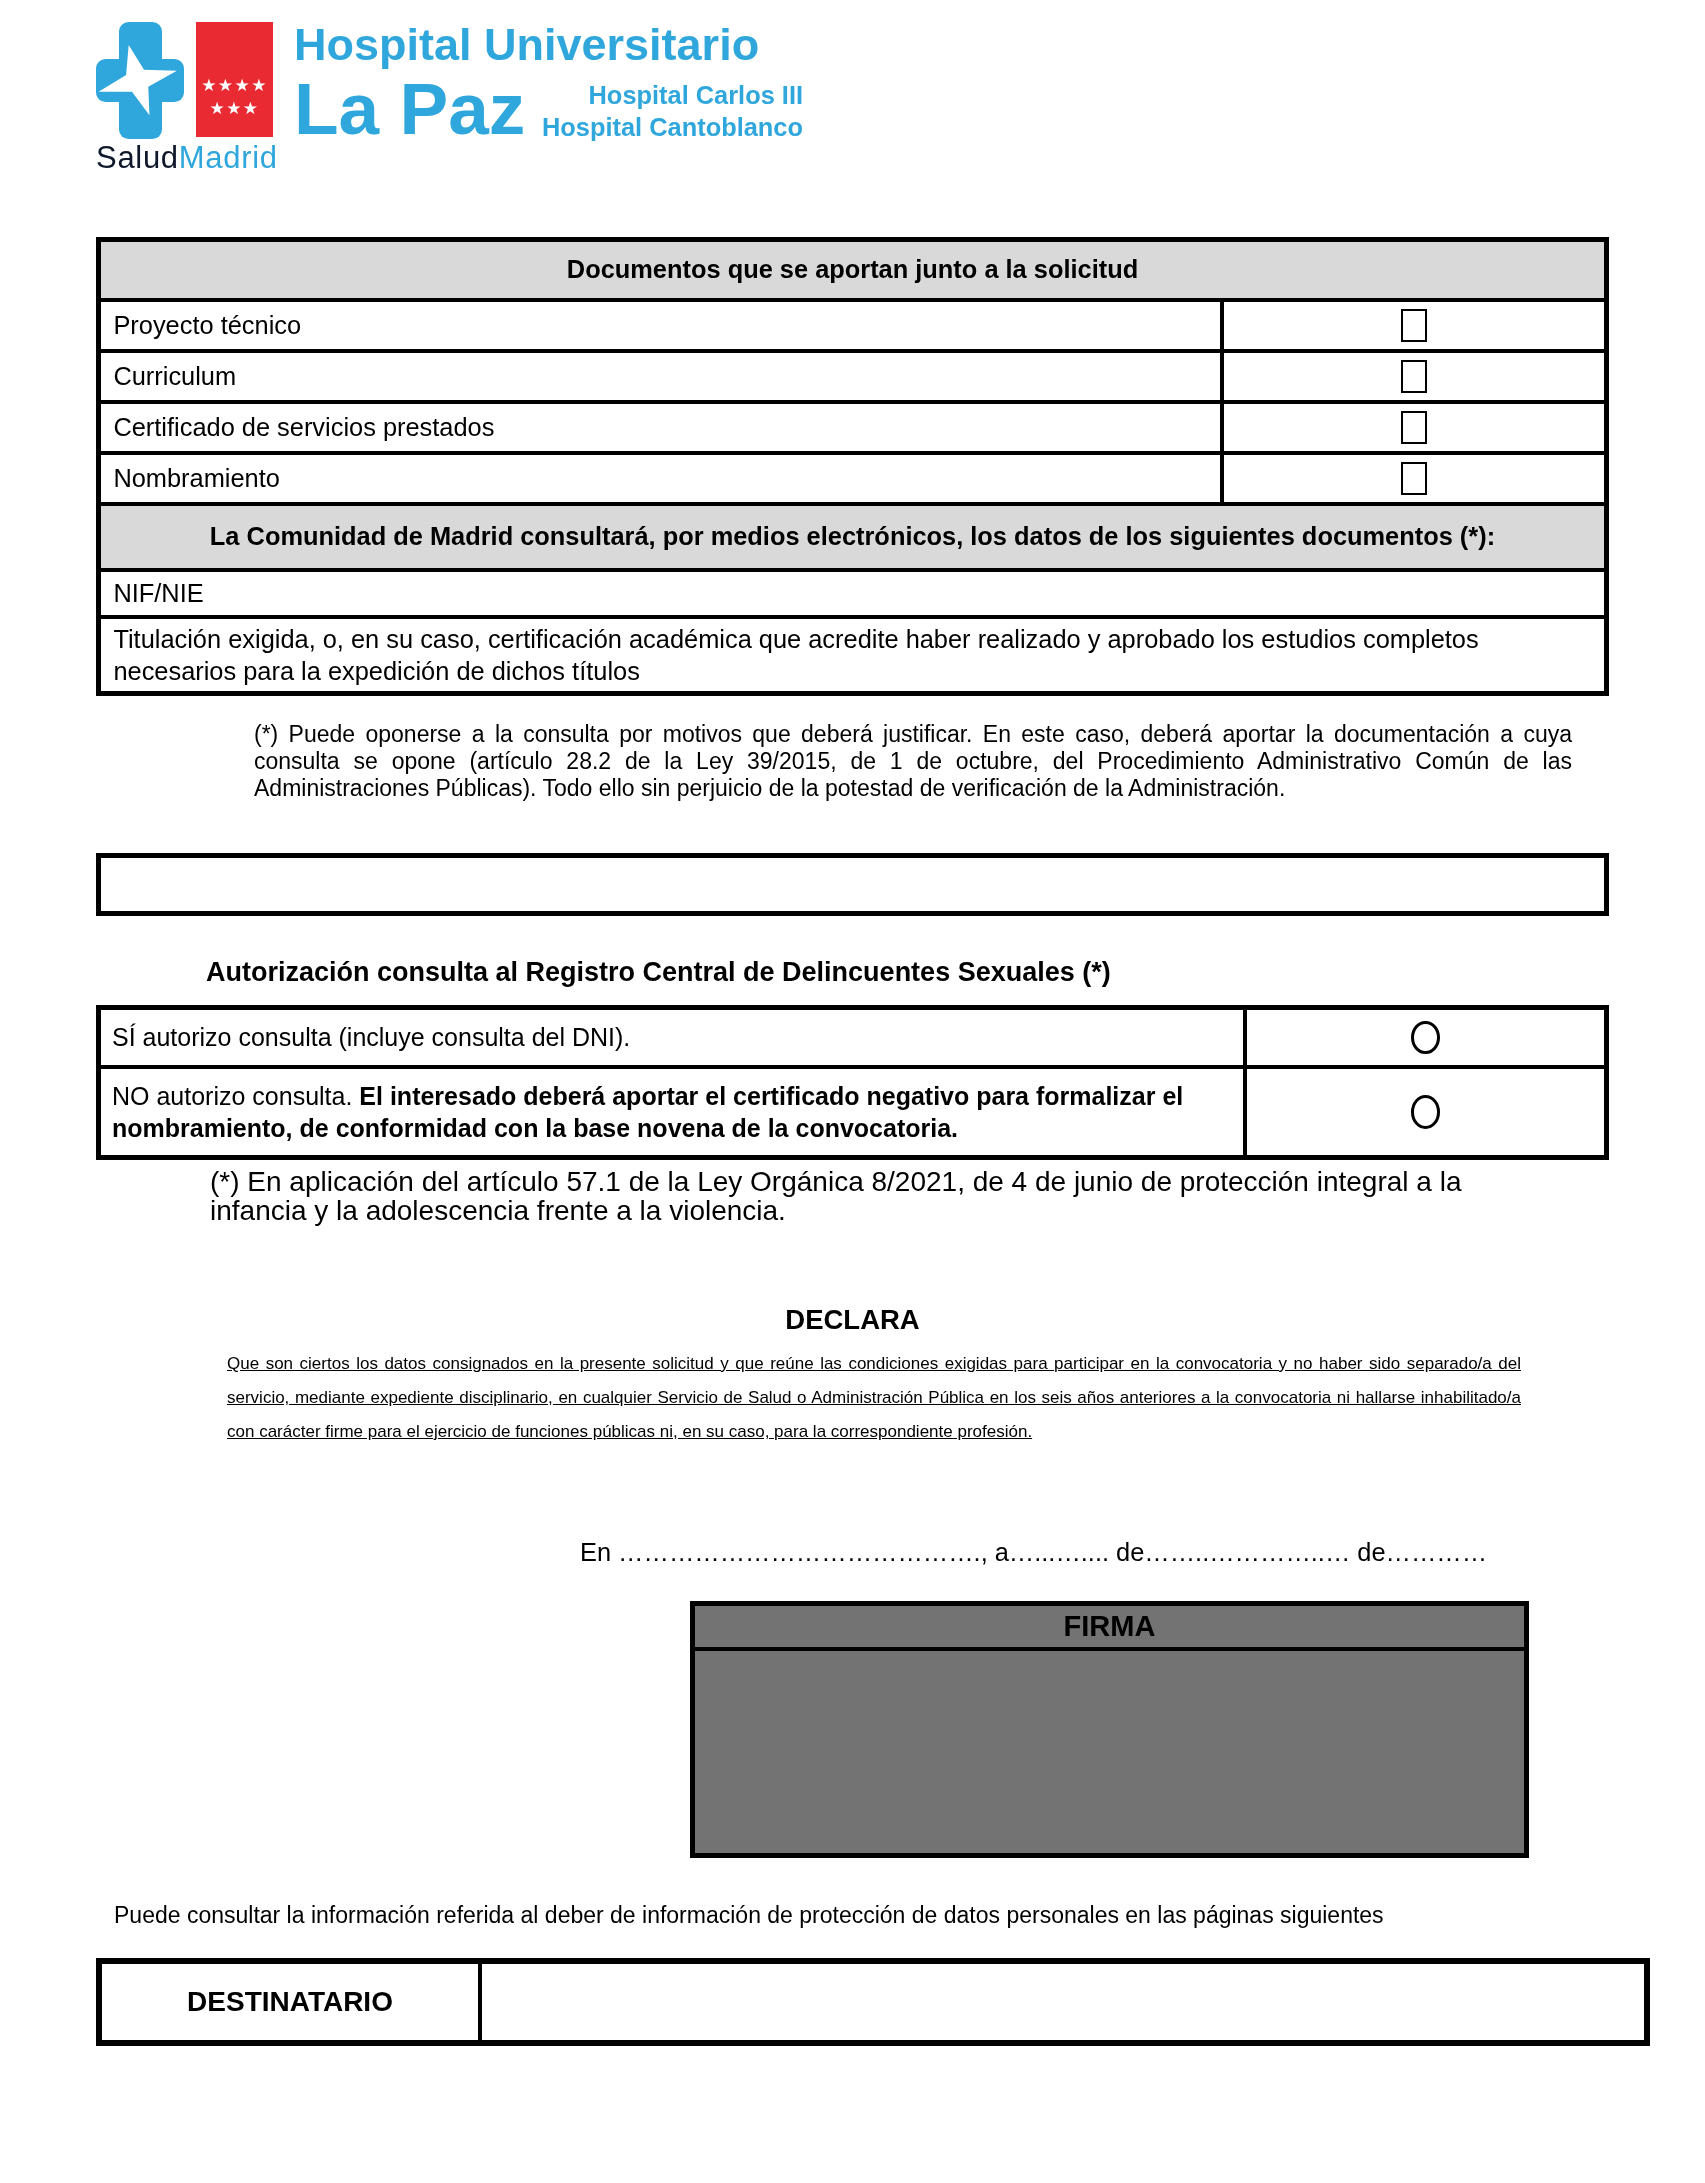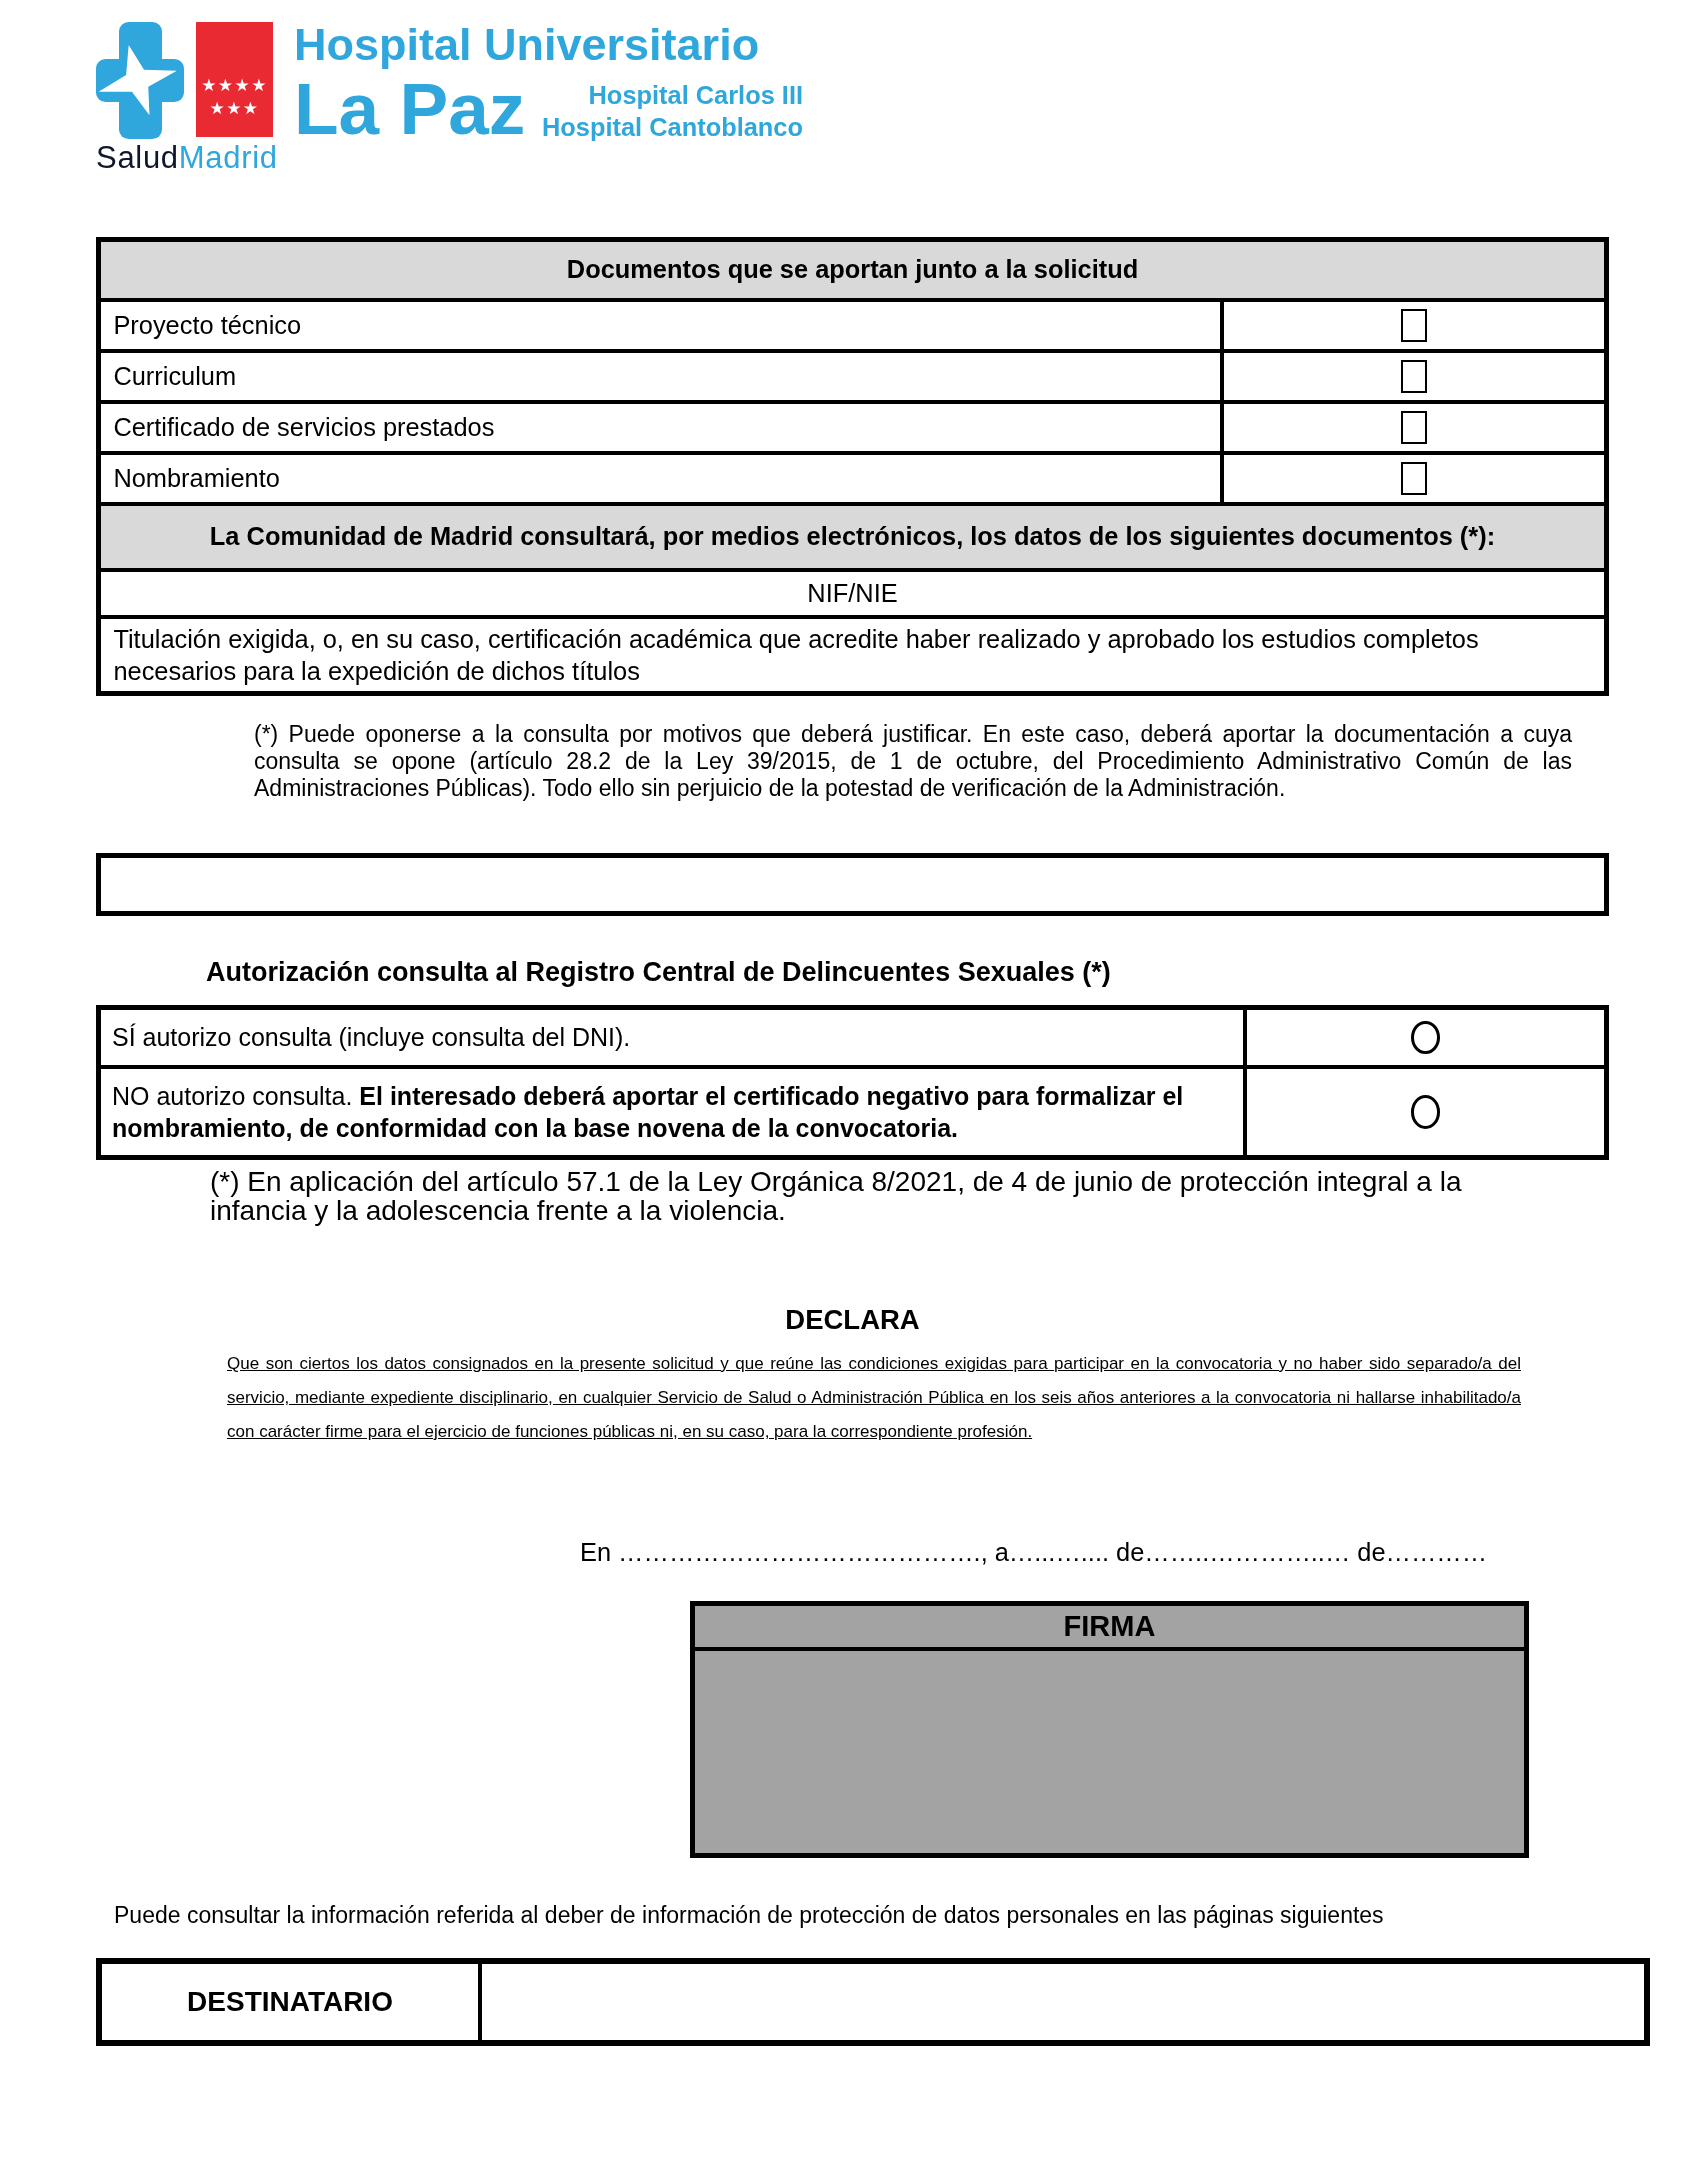--- a/index.html
+++ b/index.html
@@ -46,21 +46,21 @@
   .radio-cell{text-align:center;padding:0 !important;}
   .radio{display:inline-block;width:23px;height:27.5px;border:3.4px solid #000;border-radius:50%;background:#fff;vertical-align:middle;}
   .auth-no b{font-weight:bold;}
 
   .fn2{position:absolute;left:210px;top:1167px;width:1304px;font-size:28px;line-height:29px;}
 
   .declara-title{position:absolute;left:0;top:1304px;width:1705px;text-align:center;font-size:27.5px;font-weight:bold;}
   .declara-body{position:absolute;left:227px;top:1347px;width:1294px;font-size:17px;line-height:34px;text-align:justify;text-decoration:underline;}
   .date-line{position:absolute;left:580px;top:1538px;font-size:25.4px;white-space:nowrap;}
 
-  .firma-box{position:absolute;left:690px;top:1601px;width:839px;height:257px;border:5.5px solid #000;box-sizing:border-box;background:#a3a3a3;}
+  .firma-box{position:absolute;left:690px;top:1601px;width:839px;height:257px;border:5.5px solid #000;box-sizing:border-box;background:#737373;}
   .firma-head{height:41px;line-height:41px;border-bottom:4.1px solid #000;text-align:center;font-size:29px;font-weight:bold;}
   .firma-area{width:100%;height:200px;}
 
   .privacy{position:absolute;left:114px;top:1902px;font-size:23px;white-space:nowrap;}
 
   .dest-table{position:absolute;left:96px;top:1958px;width:1554px;border:6.9px solid #000;}
   .dest-table td{border:4.1px solid #000;background:#fff;height:74px;vertical-align:middle;}
   .dest-label{width:374px;text-align:center;font-weight:bold;font-size:28px;}
 </style>
 </head>
@@ -108,21 +108,21 @@
       <td>Certificado de servicios prestados</td>
       <td class="cb-cell"><span class="checkbox"></span></td>
     </tr>
     <tr style="height:51px;">
       <td>Nombramiento</td>
       <td class="cb-cell"><span class="checkbox"></span></td>
     </tr>
     <tr class="head" style="height:66px;">
       <td colspan="2">La Comunidad de Madrid consultará, por medios electrónicos, los datos de los siguientes documentos (*):</td>
     </tr>
-    <tr style="height:47px;text-align:center;">
+    <tr style="height:47px;">
       <td colspan="2">NIF/NIE</td>
     </tr>
     <tr style="height:70px;">
       <td colspan="2" style="line-height:32px;">Titulación exigida, o, en su caso, certificación académica que acredite haber realizado y aprobado los estudios completos necesarios para la expedición de dichos títulos</td>
     </tr>
   </tbody>
     </table>
 
   <div class="fn1">(*) Puede oponerse a la consulta por motivos que deberá justificar. En este caso, deberá aportar la documentación a cuya consulta se opone (artículo 28.2 de la Ley 39/2015, de 1 de octubre, del Procedimiento Administrativo Común de las Administraciones Públicas). Todo ello sin perjuicio de la potestad de verificación de la Administración.</div>
 

